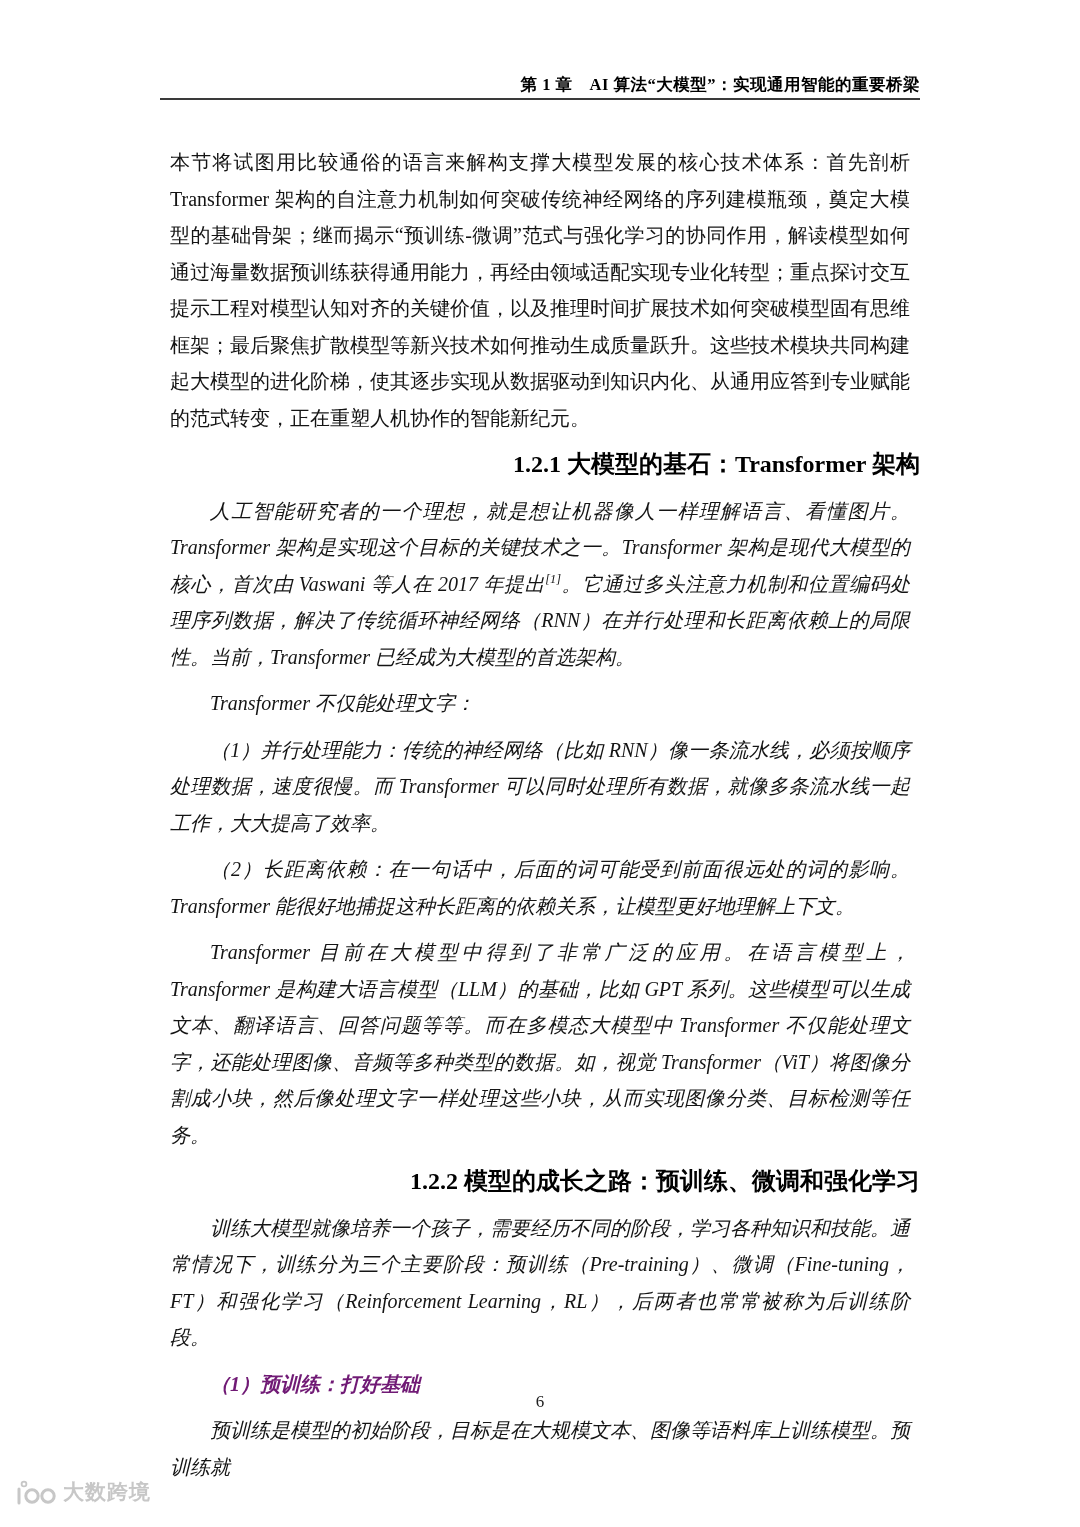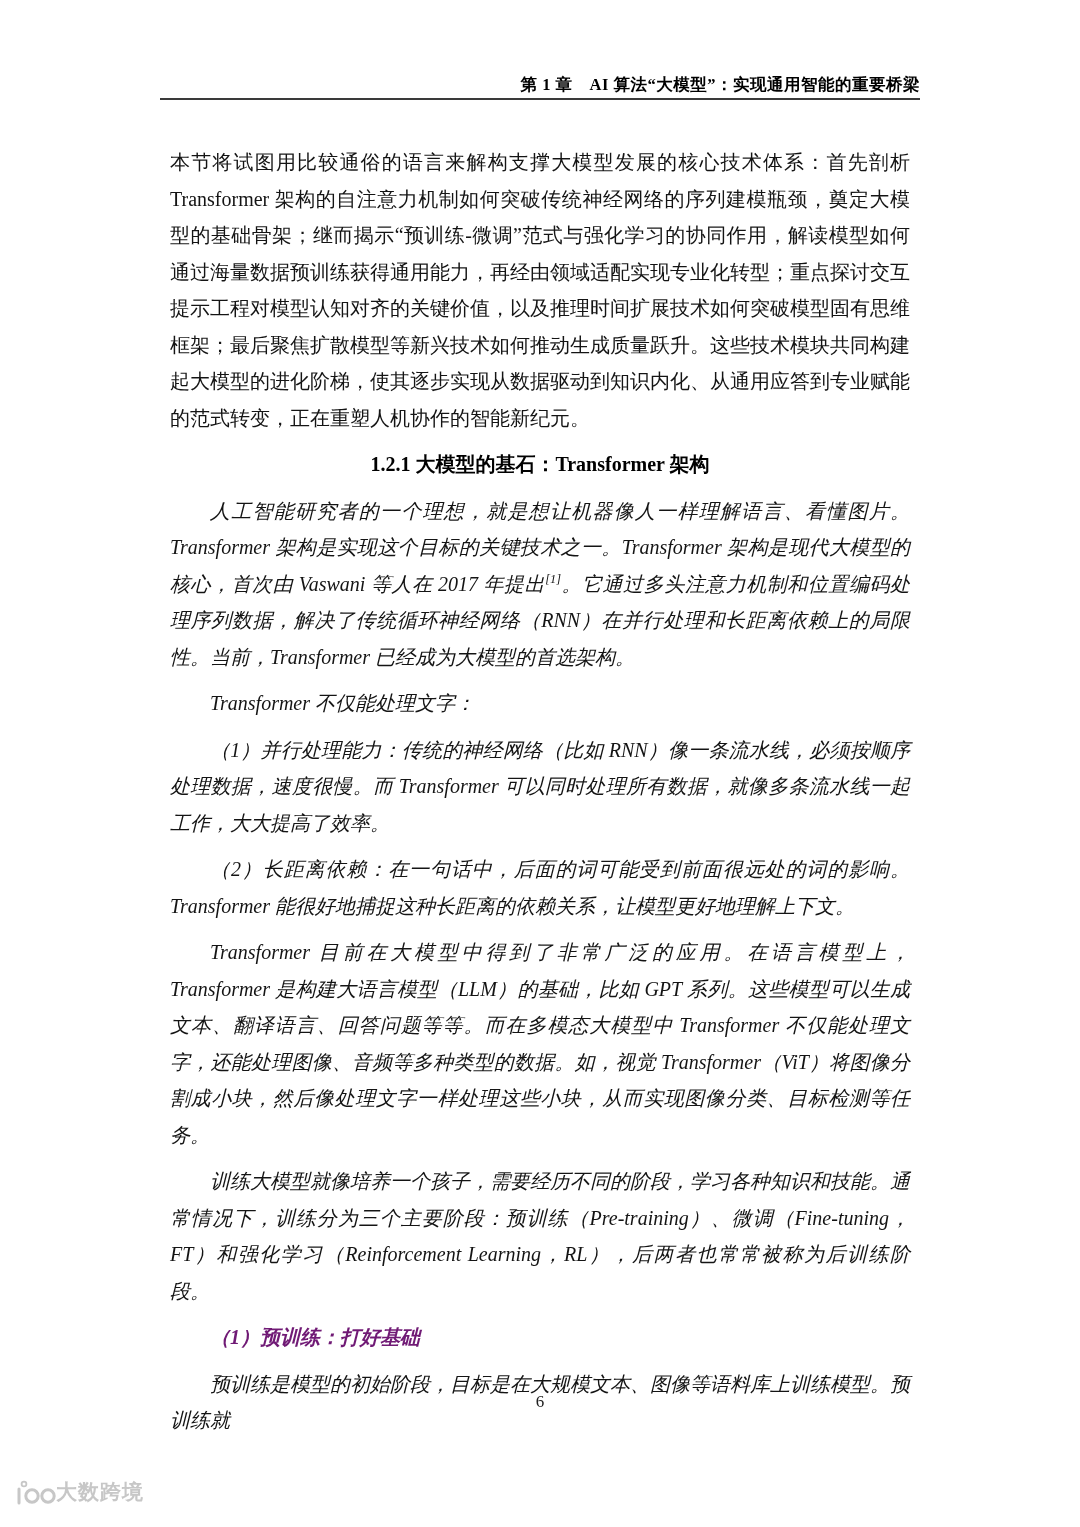--- a/index.html
+++ b/index.html
@@ -37,44 +37,45 @@
     top: 134px; left: 160px; width: 760px;
     font-size: 20px;
     line-height: 36.5px;
     text-align: justify;
     text-justify: inter-ideograph;
     color: #141414;
   }
   .content p { margin: 10px; }
   .para.indent { text-indent: 2em; font-style: italic; }
   .section-heading {
-    font-size: 20px;
+    font-size: 24px;
     font-weight: 700;
     line-height: 36.5px;
-    text-align: center;
+    text-align: right;
     color: #000000;
   }
   .bold { font-weight: 700; color: #701a75; }
   sup.cite {
     font-size: 0.62em;
     vertical-align: super;
     line-height: 0;
   }
   .footer {
     position: absolute;
     top: 1392px; left: 160px; width: 760px;
     text-align: center;
     font-size: 17px;
     color: #222222;
   }
   .watermark {
     position: absolute;
     left: 16px; top: 1478px;
     display: flex;
     align-items: center;
+    gap: 7px;
     color: #c7c7c7;
     user-select: none;
   }
   .wm-icon { display: block; }
   .wm-text {
     font-family: "Liberation Sans", "DejaVu Sans", sans-serif;
     font-size: 21px;
     font-weight: 700;
     color: #c7c7c7;
     letter-spacing: 1px;
@@ -98,20 +99,21 @@
 
     <p class="para indent">Transformer 不仅能处理文字：</p>
 
     <p class="para indent">（1）并行处理能力：传统的神经网络（比如 RNN）像一条流水线，必须按顺序处理数据，速度很慢。而 Transformer 可以同时处理所有数据，就像多条流水线一起工作，大大提高了效率。</p>
 
     <p class="para indent">（2）长距离依赖：在一句话中，后面的词可能受到前面很远处的词的影响。Transformer 能很好地捕捉这种长距离的依赖关系，让模型更好地理解上下文。</p>
 
 
     <p class="para indent">Transformer 目前在大模型中得到了非常广泛的应用。在语言模型上，Transformer 是构建大语言模型（LLM）的基础，比如 GPT 系列。这些模型可以生成文本、翻译语言、回答问题等等。而在多模态大模型中 Transformer 不仅能处理文字，还能处理图像、音频等多种类型的数据。如，视觉 Transformer（ViT）将图像分割成小块，然后像处理文字一样处理这些小块，从而实现图像分类、目标检测等任务。</p>
 
+    <h3 class="section-heading">1.2.2 模型的成长之路：预训练、微调和强化学习</h3>
 
     <p class="para indent">训练大模型就像培养一个孩子，需要经历不同的阶段，学习各种知识和技能。通常情况下，训练分为三个主要阶段：预训练（Pre-training）、微调（Fine-tuning，FT）和强化学习（Reinforcement Learning，RL），后两者也常常被称为后训练阶段。</p>
 
     <p class="para indent bold">（1）预训练：打好基础</p>
 
     <p class="para indent">预训练是模型的初始阶段，目标是在大规模文本、图像等语料库上训练模型。预训练就</p>
 
   </div>
 
   <div class="footer">

